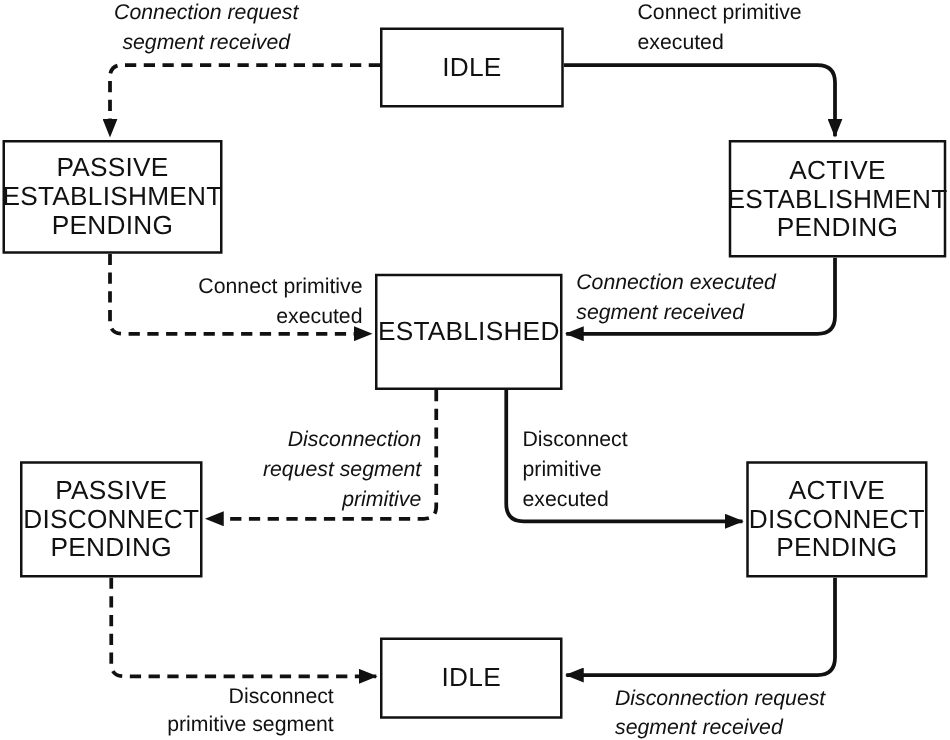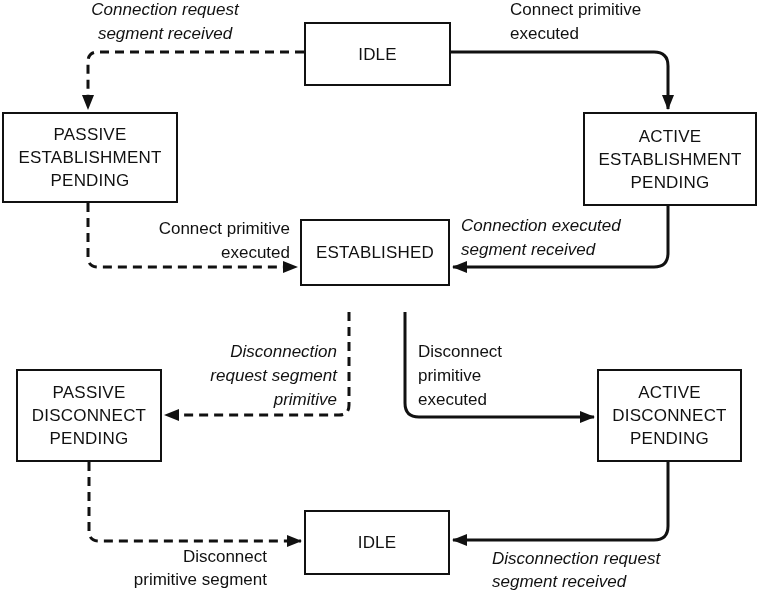--- a/index.html
+++ b/index.html
@@ -20,42 +20,42 @@
   .state {
     position: absolute;
     box-sizing: border-box;
     border: 2px solid #111111;
     background: #ffffff;
     display: flex;
     flex-direction: column;
     align-items: center;
     justify-content: center;
     text-align: center;
-    font-size: 17px;
+    font-size: 21px;
     line-height: 23px;
     letter-spacing: 0.2px;
   }
   .state span { display: block; }
   .tlabel {
     position: absolute;
     font-size: 17px;
     line-height: 24px;
     white-space: nowrap;
   }
   .tlabel span { display: block; }
   .italic { font-style: italic; }
   .ta-r { text-align: right; }
   .ta-c { text-align: center; }
   .ta-l { text-align: left; }
 
   
   #st-idle-top        { left: 304px; top: 22px;  width: 147px; height: 64px; }
   #st-passive-est     { left: 2px;   top: 112px; width: 176px; height: 91px; }
   #st-active-est      { left: 583px; top: 112px; width: 174px; height: 94px; }
-  #st-established     { left: 300px; top: 219px; width: 150px; height: 67px; }
+  #st-established     { left: 300px; top: 219px; width: 150px; height: 93px; }
   #st-passive-disc    { left: 16px;  top: 369px; width: 146px; height: 93px; }
   #st-active-disc     { left: 597px; top: 369px; width: 145px; height: 93px; }
   #st-idle-bottom     { left: 304px; top: 510px; width: 146px; height: 65px; }
 
   
   #lb-t0 { left: 65px;  top: -2px;  width: 200px; }
   #lb-t1 { left: 510px; top: -2px;  width: 170px; }
   #lb-t2 { left: 90px;  top: 217px; width: 200px; }
   #lb-t3 { left: 461px; top: 214px; width: 200px; }
   #lb-t4 { left: 137px; top: 340px; width: 200px; }

